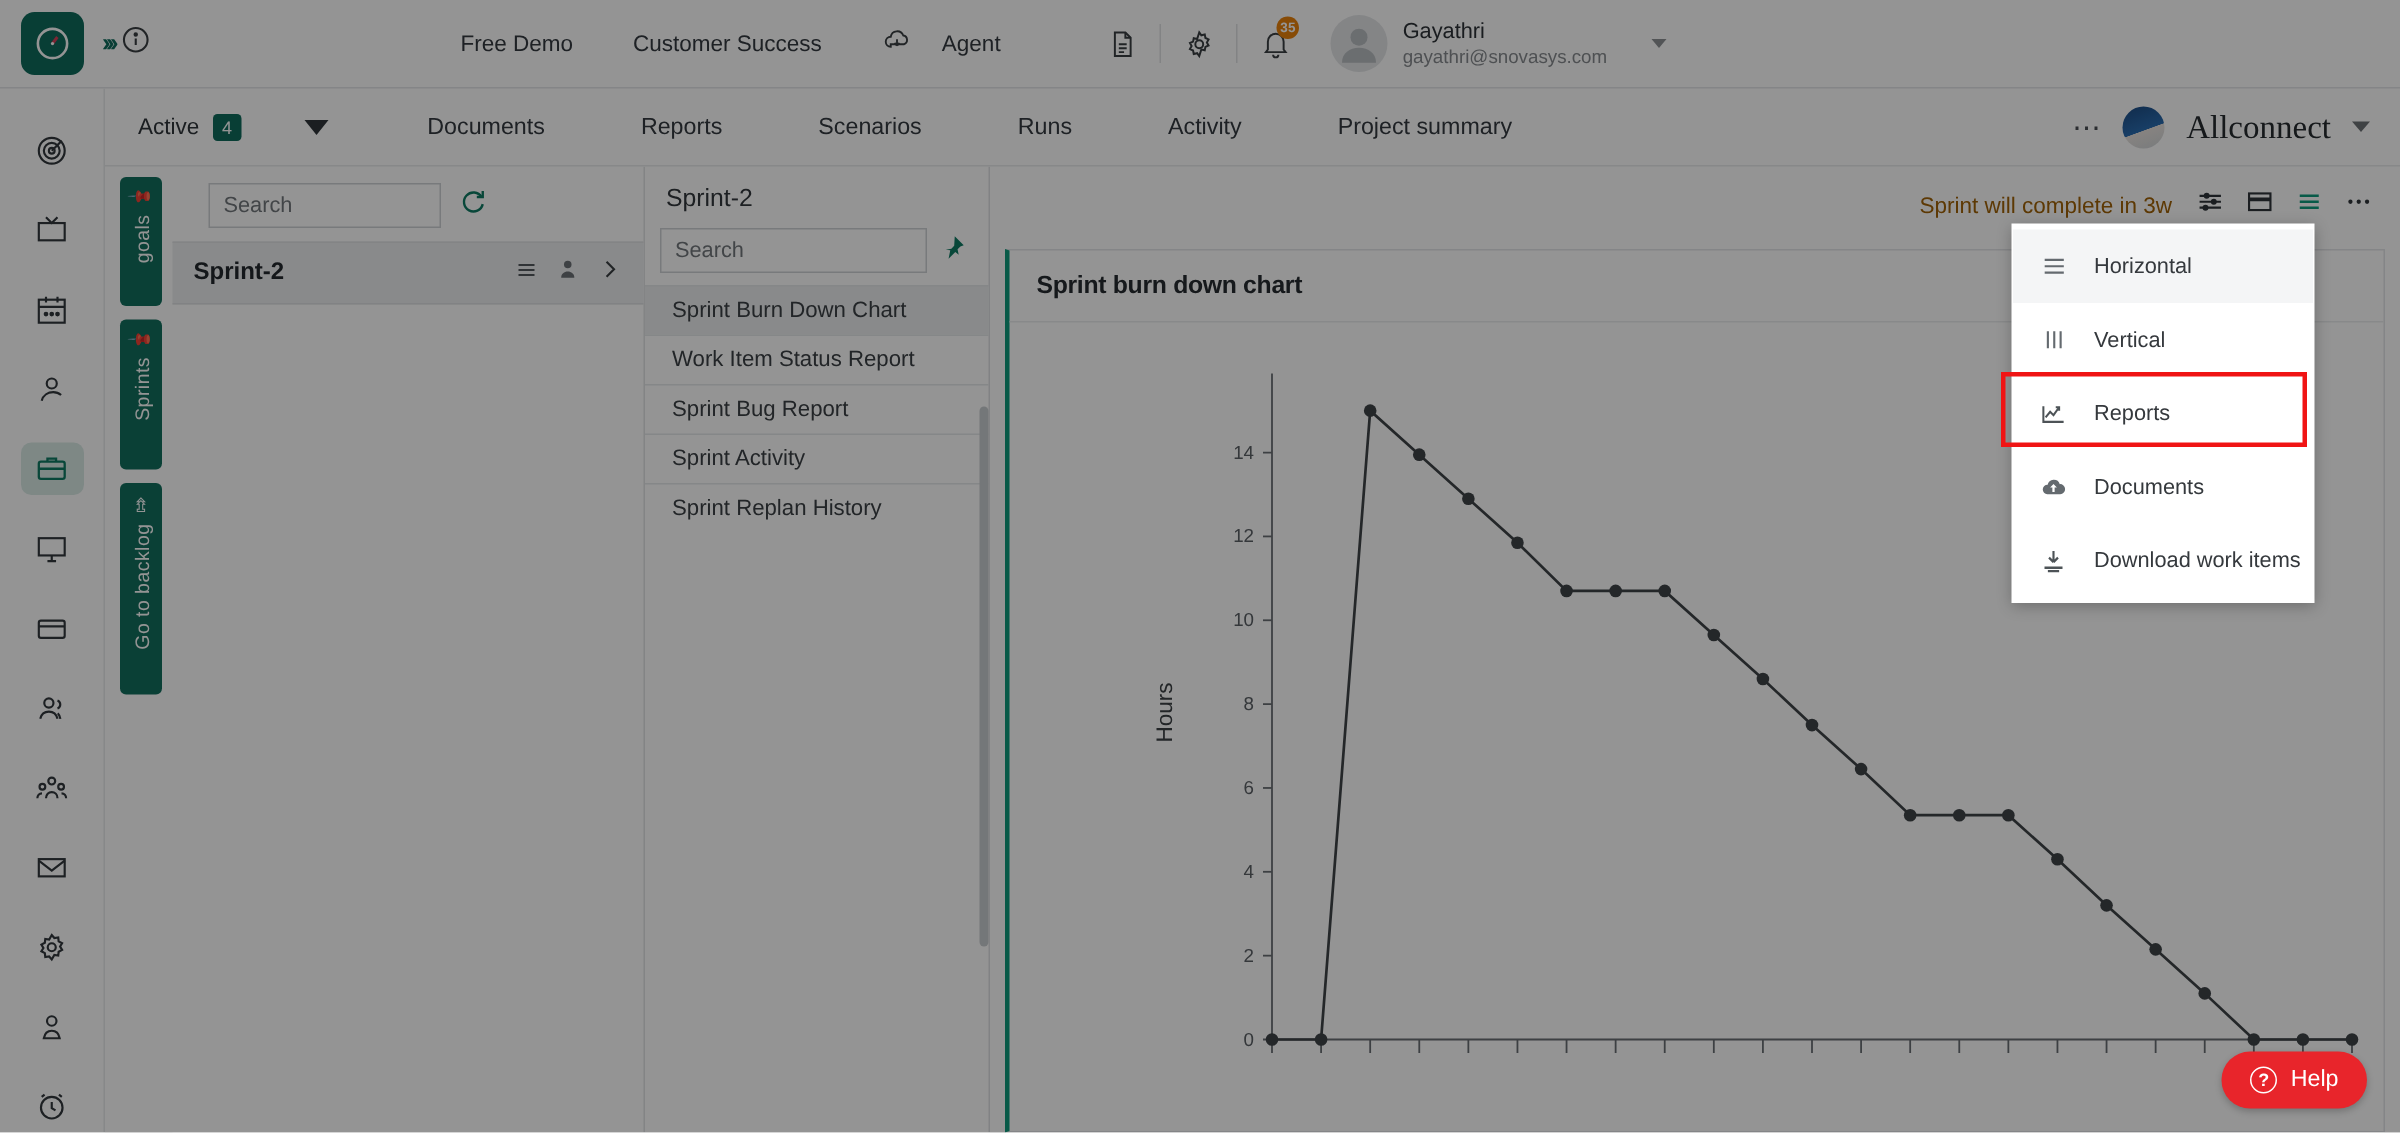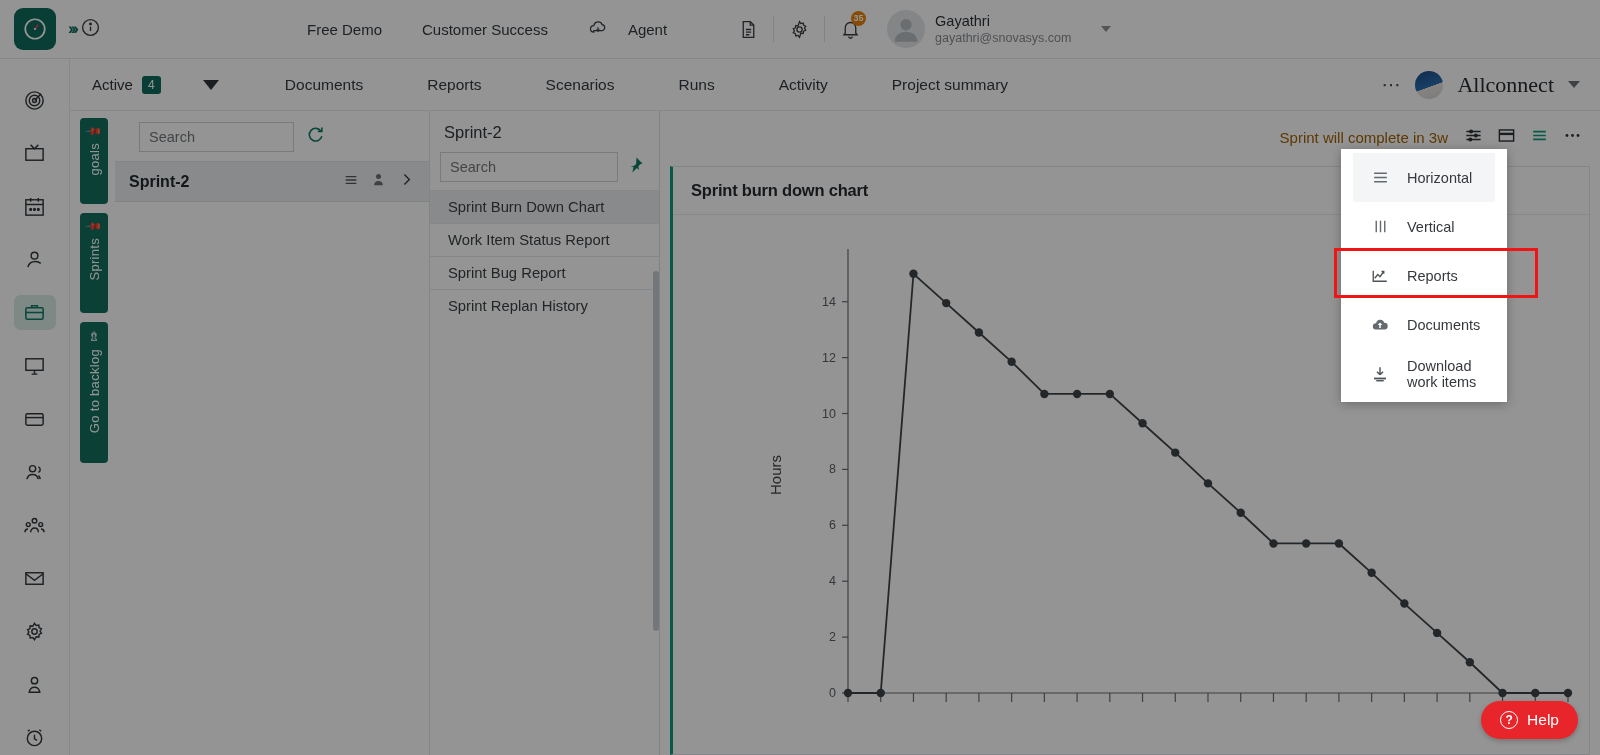--- a/index.html
+++ b/index.html
@@ -214,23 +214,23 @@
     z-index: 3;
   }
   .chart-title {
     padding: 14px 0 14px 18px; font-size: 16.5px; font-weight: 700; color: #272c31;
     border-bottom: 1px solid #ebedee; letter-spacing: -.2px;
   }
   .chart-area { position: relative; width: 100%; height: 520px; }
 
   
   .dropdown {
-    position: absolute; top: 149px; left: 1341px; width: 166px;
+    position: absolute; top: 149px; left: 1341px; width: 202px;
     background: #ffffff; box-shadow: 0 2px 10px rgba(0,0,0,.28);
-    z-index: 100; padding: 4px 12px;
+    z-index: 100; padding: 4px 1px;
   }
   .dd-item {
     display: flex; align-items: center; gap: 18px;
     height: 49px; padding-left: 18px; font-size: 14.5px; color: #35393d; cursor: pointer;
   }
   .dd-item:first-child { background: #f4f5f6; }
   .dd-item .dd-ico { width: 18px; display: flex; justify-content: center; color: #646a6f; }
   .dd-highlight {
     position: absolute; top: 99px; left: -7px; width: 204px; height: 50px;
     border: 3px solid #f01414; pointer-events: none;
@@ -498,20 +498,21 @@
       <input class="txtbox" style="width: 178px;" type="text" placeholder="Search">
       <span class="pin-ico">
         <svg width="18" height="18" viewBox="0 0 24 24" fill="#0f7a63">
             <path d="M14 2l8 8-3 1-2.5 2.5 1 5-3-2.5-6 6 1.5-7.5L6 14l5-1 2.5-2.5z"></path>
           </svg>
       </span>
     </div>
     <div class="rep-item sel">Sprint Burn Down Chart</div>
     <div class="rep-item">Work Item Status Report</div>
     <div class="rep-item">Sprint Bug Report</div>
+    <div class="rep-item">Sprint Activity</div>
     <div class="rep-item">Sprint Replan History</div>
     <div class="rep-scrollbar"></div>
   </div>
 
   <div class="panel-head">
     <span class="complete-txt">Sprint will complete in 3w</span>
     <span class="ph-icons">
       <span>
         <svg width="19" height="19" viewBox="0 0 24 24" fill="none" stroke="#2f353a" stroke-width="1.8">
           <path d="M3 7h18M3 12h18M3 17h18"></path>

